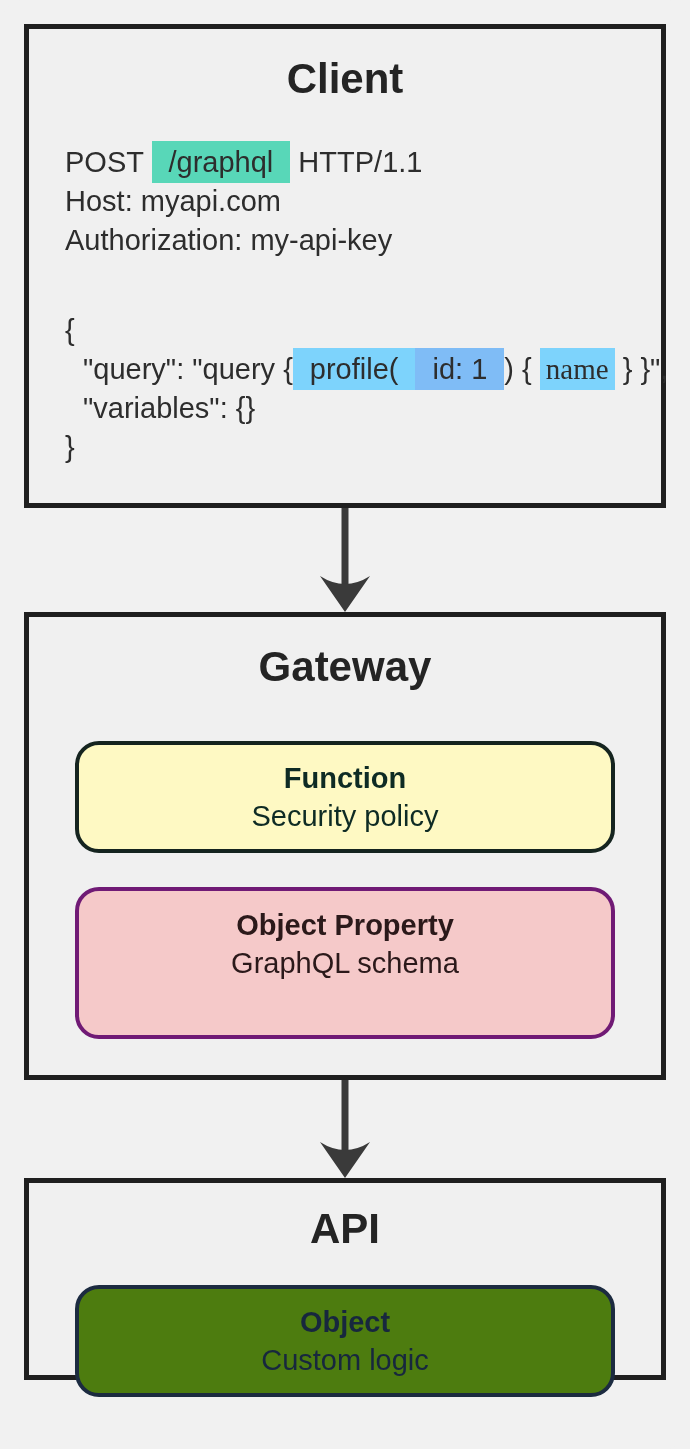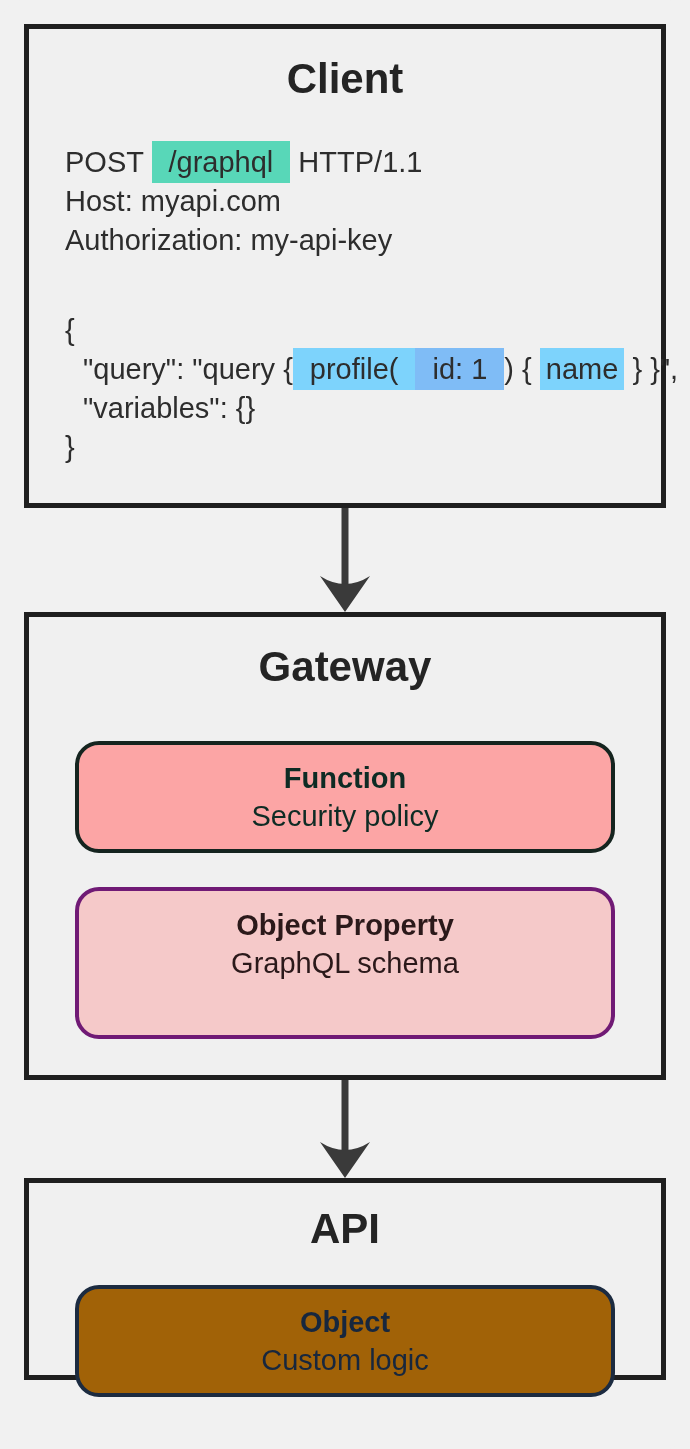--- a/index.html
+++ b/index.html
@@ -46,21 +46,21 @@
     letter-spacing: 0px;
     white-space: nowrap;
   }
   .line { min-height: 39px; }
   .line.blank { height: 51px; }
   .line.indent { padding-left: 18px; }
   .hl { padding: 5px 17px; }
   .hl.teal { background: #58d7b8; }
   .hl.pink { background: #7dd3fc; text-align: center; }
   .hl.blue { background: #7fbcf6; }
-  .hl.pad  { padding-left: 6px; padding-right: 6px; }
+  .hl.pad  { padding-left: 6px; padding-right: 6px; font-family: Liberation Serif, serif; }
 
   
   .arrow-wrap {
     display: flex;
     justify-content: center;
     align-items: stretch;
   }
   .arrow-wrap.gap1 { height: 104px; }
   .arrow-wrap.gap2 { height: 98px; }
   .arrow-wrap svg { display: block; }
@@ -72,37 +72,37 @@
     border-radius: 24px;
     text-align: center;
     font-size: 29px;
     line-height: 38px;
   }
   .card .card-title { font-weight: 700; }
   .card.green {
     margin-top: 50px;
     height: 112px;
     padding: 14px 16px;
-    background: #fca5a5;
+    background: #fef9c3;
     border: 4px solid #15241f;
     color: #0e2b24;
   }
   .card.pink {
     margin-top: 34px;
     height: 152px;
     padding: 15px 0;
     background: #f5c9c9;
     border: 4px solid #701a75;
     color: #2b191a;
   }
   .card.blue {
     margin-top: 32px;
     height: 112px;
     padding: 14px 0;
-    background: #a16207;
+    background: #4d7c0f;
     border: 4px solid #1c2b40;
     color: #17273e;
   }
 </style>
 </head>
 <body>
 
 <div class="canvas">
 
   <section class="node-box client">

